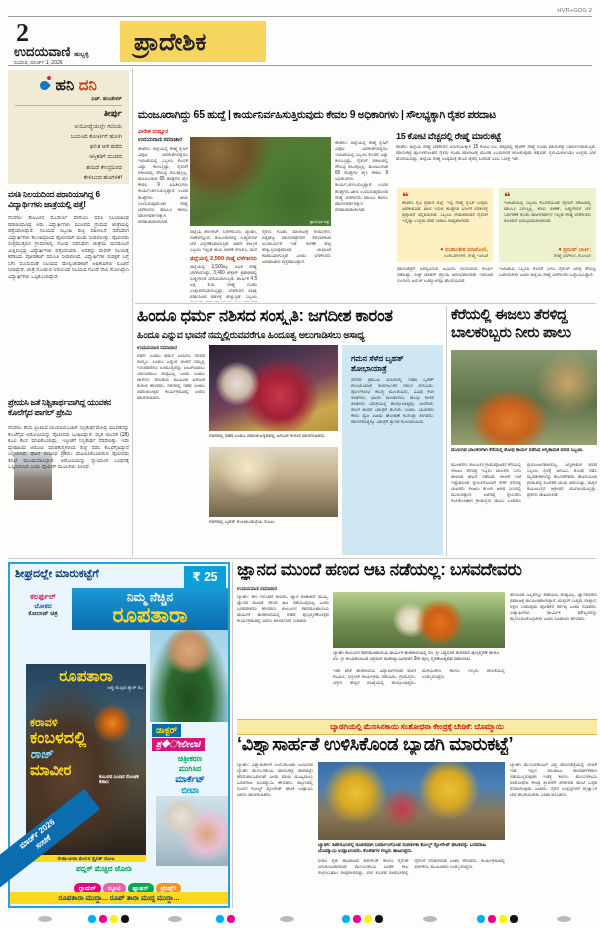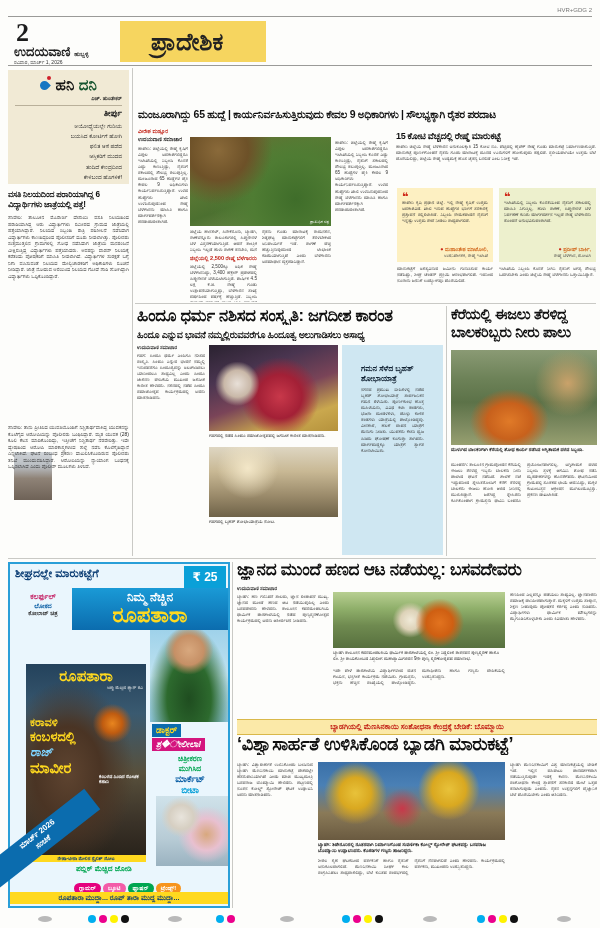--- a/index.html
+++ b/index.html
@@ -13,21 +13,21 @@
   .tinier{font-size:4.6px;line-height:1.32;text-align:justify;color:#333;}
   .cols2{column-count:2;column-gap:6px;}
   .hl{font-weight:bold;color:#101010;letter-spacing:-0.3px;}
   .byline-red{color:#c22015;font-weight:bold;font-size:5.5px;}
   .agency{font-size:5.5px;font-weight:bold;color:#222;}
   .cap{font-size:4.8px;font-weight:bold;color:#222;line-height:1.25;text-align:left;}
   .photo{position:absolute;overflow:hidden;}
   .credit{position:absolute;right:2px;bottom:2px;font-size:4px;color:#fff;}
   
   .pagenum{font-family:"Liberation Serif","DejaVu Serif",serif;font-weight:bold;font-size:26px;line-height:1;}
-  .section-box{background:#f6d55f;display:flex;align-items:center;padding-left:31px;}
+  .section-box{background:#f6d55f;display:flex;align-items:center;padding-left:14px;}
   .section-title{font-size:24px;font-weight:bold;color:#222;}
   
   .hani-box{background:#f1ead5;padding:6px 7px;}
   .drop{width:9px;height:9px;background:#1577c2;border-radius:50% 0 50% 50%;transform:rotate(45deg);display:inline-block;}
   .reddot{width:4px;height:4px;background:#d0202a;border-radius:50%;display:inline-block;margin-left:-2px;vertical-align:top;}
   
   .qcard{position:absolute;padding:5px 5px 4px 5px;}
   .q1{background:#fdf0c2;}
   .q2{background:#edf0cd;}
   .qmark{color:#cf2a1b;font-size:11px;line-height:0.6;font-weight:bold;}
@@ -56,38 +56,39 @@
   <div class="abs" style="left:14px;top:59px;font-size:5px;color:#333;">ರವಿವಾರ, ಮಾರ್ಚ್ 1, 2026</div>
   <div class="abs section-box" style="left:120px;top:21px;width:146px;height:41px;">
     <span class="section-title">ಪ್ರಾದೇಶಿಕ</span>
   </div>
   <div class="rule" style="left:8px;top:65px;width:584px;"></div>
 
   <div class="abs hani-box" style="left:8px;top:70px;width:121px;height:114px;">
     <div style="text-align:center;">
       <span class="drop"></span><span class="reddot"></span>
       <span style="font-size:15px;font-weight:bold;color:#111;">ಹನಿ</span>
-      <span style="font-size:15px;font-weight:bold;color:#14532d;">ದನಿ</span>
+      <span style="font-size:15px;font-weight:bold;color:#c2410c;">ದನಿ</span>
     </div>
     <div style="text-align:right;font-size:5.2px;font-weight:bold;margin-top:1px;">ಎಚ್. ಹುಂಡೇಕರ್</div>
     <div style="border-top:1px solid #b9b09a;margin:3px 0 2px;"></div>
     <div style="text-align:right;font-size:8.5px;font-weight:bold;">ತೀರ್ಪು</div>
     <div style="text-align:right;font-size:5.8px;line-height:1.75;margin-top:2px;color:#222;">
       <div>ಅಯೋಧ್ಯೆಯಲ್ಲೇ ಗುಡಿಯ</div>
       <div>ಬಯಸಿದ ಕೋರ್ಟಿಗೆ ಹೋಗಿ</div>
       <div>ಫಲಿತ ಆಸೆ ಪಡೆದ</div>
       <div>ಆಸ್ತಿಕರಿಗೆ ಮುದವ</div>
       <div>ತಂದಿದೆ ಕೇಂದ್ರದಿಂದ</div>
       <div>ಕೇಳಿಬಂದ ಹೊಗಳಿಕೆ!</div>
     </div>
   </div>
 
   <div class="abs hl" style="left:8px;top:190px;width:121px;font-size:8.2px;line-height:1.25;">ವಸತಿ ನಿಲಯದಿಂದ ಪರಾರಿಯಾಗಿದ್ದ 6 ವಿದ್ಯಾರ್ಥಿಗಳು ಜಾತ್ರೆಯಲ್ಲಿ ಪತ್ತೆ!</div>
   <div class="abs tiny" style="left:8px;top:214px;width:121px;height:180px;overflow:hidden;">ಹಾವೇರಿ: ತಾಲೂಕಿನ ಮೊರಾರ್ಜಿ ದೇಸಾಯಿ ವಸತಿ ನಿಲಯದಿಂದ ಪರಾರಿಯಾಗಿದ್ದ ಆರು ವಿದ್ಯಾರ್ಥಿಗಳು ಸಮೀಪದ ಗ್ರಾಮದ ಜಾತ್ರೆಯಲ್ಲಿ ಪತ್ತೆಯಾಗಿದ್ದಾರೆ. ನಿಲಯದ ಸಿಬ್ಬಂದಿ ರಾತ್ರಿ ಪರಿಶೀಲನೆ ನಡೆಸಿದಾಗ ವಿದ್ಯಾರ್ಥಿಗಳು ಕಾಣದಿದ್ದರಿಂದ ಪೊಲೀಸರಿಗೆ ದೂರು ನೀಡಲಾಗಿತ್ತು. ಪೊಲೀಸರು ಸುತ್ತಮುತ್ತಲಿನ ಗ್ರಾಮಗಳಲ್ಲಿ ಶೋಧ ನಡೆಸಿದಾಗ ಜಾತ್ರೆಯ ಮನರಂಜನೆ ವೀಕ್ಷಿಸುತ್ತಿದ್ದ ವಿದ್ಯಾರ್ಥಿಗಳು ಪತ್ತೆಯಾದರು. ಅವರನ್ನು ವಾಪಸ್ ನಿಲಯಕ್ಕೆ ಕರೆತಂದು ಪೋಷಕರಿಗೆ ಮಾಹಿತಿ ನೀಡಲಾಗಿದೆ. ವಿದ್ಯಾರ್ಥಿಗಳ ಸುರಕ್ಷತೆ ಬಗ್ಗೆ ನಿಗಾ ವಹಿಸುವಂತೆ ನಿಲಯದ ಮೇಲ್ವಿಚಾರಕರಿಗೆ ಅಧಿಕಾರಿಗಳು ಸೂಚನೆ ನೀಡಿದ್ದಾರೆ. ಜಾತ್ರೆ ನೋಡುವ ಆಸೆಯಿಂದ ನಿಲಯದ ಗೋಡೆ ಹಾರಿ ಹೋಗಿದ್ದಾಗಿ ವಿದ್ಯಾರ್ಥಿಗಳು ಒಪ್ಪಿಕೊಂಡಿದ್ದಾರೆ.</div>
 
+  <div class="abs hl" style="left:8px;top:398px;width:121px;font-size:8.2px;line-height:1.25;">ಪ್ರೇಯಸಿ ಜತೆ ನಿಶ್ಚಿತಾರ್ಥವಾಗಿದ್ದ ಯುವಕನ ಕೊಲೆಗೈದ ಪಾಗಲ್ ಪ್ರೇಮಿ</div>
   <div class="photo" style="left:14px;top:452px;width:38px;height:48px;background:
        linear-gradient(180deg,#cfd4d8 0%,#b9bdc2 30%,#8f8377 55%,#6e6257 100%);"></div>
   <div class="abs tiny" style="left:8px;top:424px;width:121px;height:130px;overflow:hidden;">ಹಾವೇರಿ: ತಾನು ಪ್ರೀತಿಸಿದ ಯುವತಿಯೊಂದಿಗೆ ನಿಶ್ಚಿತಾರ್ಥವಾಗಿದ್ದ ಯುವಕನನ್ನು ಕೊಲೆಗೈದ ಆರೋಪಿಯನ್ನು ಪೊಲೀಸರು ಬಂಧಿಸಿದ್ದಾರೆ. ಮೃತ ಯುವಕ (28) ಕೂಲಿ ಕೆಲಸ ಮಾಡಿಕೊಂಡಿದ್ದು, ಇತ್ತೀಚೆಗೆ ನಿಶ್ಚಿತಾರ್ಥ ನೆರವೇರಿತ್ತು. ಇದೇ ದ್ವೇಷದಿಂದ ಆರೋಪಿ ಮಾರಕಾಸ್ತ್ರಗಳಿಂದ ಹಲ್ಲೆ ನಡೆಸಿ ಕೊಲೆಗೈದಿದ್ದಾನೆ ಎನ್ನಲಾಗಿದೆ. ಘಟನೆ ಸಂಬಂಧ ಪ್ರಕರಣ ದಾಖಲಿಸಿಕೊಂಡಿರುವ ಪೊಲೀಸರು ತನಿಖೆ ಮುಂದುವರಿಸಿದ್ದಾರೆ. ಆರೋಪಿಯನ್ನು ನ್ಯಾಯಾಂಗ ಬಂಧನಕ್ಕೆ ಒಪ್ಪಿಸಲಾಗಿದೆ ಎಂದು ಪೊಲೀಸ್ ಮೂಲಗಳು ತಿಳಿಸಿವೆ.</div>
 
   <div class="vrule" style="left:132px;top:68px;height:488px;"></div>
 
   <div class="abs hl" style="left:138px;top:108px;width:458px;font-size:10.5px;">ಮಂಜೂರಾಗಿದ್ದು 65 ಹುದ್ದೆ | ಕಾರ್ಯನಿರ್ವಹಿಸುತ್ತಿರುವುದು ಕೇವಲ 9 ಅಧಿಕಾರಿಗಳು | ಸೌಲಭ್ಯಕ್ಕಾಗಿ ರೈತರ ಪರದಾಟ</div>
 
   <div class="abs byline-red" style="left:138px;top:128px;">ವೀರೇಶ ಮಡ್ಲೂರ</div>
   <div class="abs agency" style="left:138px;top:136px;">ಉದಯವಾಣಿ ಸಮಾಚಾರ</div>
@@ -138,21 +139,21 @@
        radial-gradient(circle at 22% 45%,#e8e0d8 0%,#c9b8a8 12%,transparent 20%),
        radial-gradient(circle at 55% 60%,#c8384a 0%,#a32036 25%,transparent 45%),
        linear-gradient(160deg,#2a2230 0%,#4a3550 30%,#7a4458 55%,#caa84e 80%,#b5923c 100%);"></div>
   <div class="abs cap" style="left:209px;top:433px;width:129px;font-weight:normal;font-size:4.6px;">ಗದಗದಲ್ಲಿ ನಡೆದ ಹಿಂದೂ ಸಮಾಜೋತ್ಸವದಲ್ಲಿ ಜಗದೀಶ ಕಾರಂತ ಮಾತನಾಡಿದರು.</div>
 
   <div class="photo" style="left:209px;top:447px;width:129px;height:70px;background:
        radial-gradient(circle at 30% 30%,#f3e7c8 0%,transparent 30%),
        linear-gradient(180deg,#ded6c2 0%,#c8b894 35%,#9a8a6a 70%,#6e6248 100%);"></div>
   <div class="abs cap" style="left:209px;top:519px;width:129px;font-weight:normal;font-size:4.6px;">ಗದಗದಲ್ಲಿ ಬೃಹತ್ ಶೋಭಾಯಾತ್ರೆಯ ನೋಟ.</div>
 
-  <div class="abs" style="left:342px;top:345px;width:101px;height:210px;background:#cfe7f2;padding:19px;">
+  <div class="abs" style="left:342px;top:345px;width:101px;height:210px;background:#cfe7f2;padding:9px;">
     <div style="font-size:7.8px;font-weight:bold;color:#123;">ಗಮನ ಸೆಳೆದ ಬೃಹತ್ ಶೋಭಾಯಾತ್ರೆ</div>
     <div class="tinier" style="margin-top:3px;height:170px;overflow:hidden;">ನಗರದ ಪ್ರಮುಖ ಬೀದಿಗಳಲ್ಲಿ ನಡೆದ ಬೃಹತ್ ಶೋಭಾಯಾತ್ರೆ ಸಾರ್ವಜನಿಕರ ಗಮನ ಸೆಳೆಯಿತು. ಪೂರ್ಣಕುಂಭ ಹೊತ್ತ ಮಹಿಳೆಯರು, ವಿವಿಧ ಕಲಾ ತಂಡಗಳು, ಭಜನಾ ಮಂಡಳಿಗಳು, ಡೊಳ್ಳು ಕುಣಿತ ತಂಡಗಳು ಯಾತ್ರೆಯಲ್ಲಿ ಪಾಲ್ಗೊಂಡಿದ್ದವು. ವೀರಗಾಸೆ, ಹಲಗೆ ವಾದನ ಯಾತ್ರೆಗೆ ಮೆರುಗು ನೀಡಿತು. ಯುವಕರು ಕೇಸರಿ ಧ್ವಜ ಹಿಡಿದು ಘೋಷಣೆ ಕೂಗುತ್ತಾ ಸಾಗಿದರು. ಮಾರ್ಗದುದ್ದಕ್ಕೂ ಯಾತ್ರೆಗೆ ಸ್ವಾಗತ ಕೋರಲಾಯಿತು.</div>
   </div>
 
   <div class="vrule" style="left:446px;top:306px;height:250px;"></div>
 
   <div class="abs hl" style="left:451px;top:305px;width:146px;font-size:14.5px;line-height:1.25;">ಕೆರೆಯಲ್ಲಿ ಈಜಲು ತೆರಳಿದ್ದ ಬಾಲಕರಿಬ್ಬರು ನೀರು ಪಾಲು</div>
   <div class="photo" style="left:451px;top:350px;width:146px;height:95px;background:
        radial-gradient(ellipse at 40% 75%,#e07a28 0%,#c8611c 18%,transparent 32%),
        radial-gradient(circle at 80% 35%,#caa26a 0%,transparent 25%),
@@ -185,21 +186,21 @@
     <div class="abs" style="left:142px;top:174px;font-size:9px;font-weight:bold;font-style:italic;color:#fff;background:#d4157e;padding:1px 4px;display:inline-block;">ಶ್ರ�ೀಲೀಲಾ!</div>
 
     <div class="photo" style="left:16px;top:100px;width:120px;height:198px;background:
          radial-gradient(circle at 72% 30%,#e8851f 0%,#c05c10 6%,transparent 12%),
          radial-gradient(ellipse at 35% 55%,#5e4430 0%,#4a3424 30%,transparent 60%),
          linear-gradient(180deg,#24425c 0%,#3a5a70 25%,#58503c 55%,#3a3228 80%,#262018 100%);">
       <div style="text-align:center;font-size:15px;font-weight:bold;color:#ffd91f;margin-top:3px;">ರೂಪತಾರಾ</div>
       <div style="text-align:right;font-size:4.5px;color:#fff;padding-right:3px;">ಅಪ್ಪು ಮೆಚ್ಚಿದ ಫ್ಯಾನ್ ರವಿ</div>
       <div style="position:absolute;left:4px;top:52px;">
         <div style="font-size:11px;font-weight:bold;color:#ffd91f;">ಕರಾವಳಿ</div>
-        <div style="font-size:13px;font-weight:bold;color:#ffd91f;">ಕಂಬಳದಲ್ಲಿ</div>
+        <div style="font-size:16px;font-weight:bold;color:#ffd91f;">ಕಂಬಳದಲ್ಲಿ</div>
         <div style="font-size:12px;font-weight:bold;font-style:italic;color:#7fd4ff;">ರಾಜ್</div>
         <div style="font-size:15px;font-weight:bold;color:#ffd91f;">ಮಾವೀರ</div>
       </div>
       <div style="position:absolute;right:3px;top:110px;width:44px;font-size:4.8px;color:#fff;font-weight:bold;">ಕಂಬಳದ ಹಿಂದಿನ ರೋಚಕ ಕಹಾನಿ</div>
       <div style="position:absolute;left:0;bottom:0;width:100%;background:#ffd91f;color:#0b3d74;
            font-size:4.8px;font-weight:bold;text-align:center;padding:1px 0;">ನೇಹಾ-ಟೀನಾ ಮೇಲಿನ ಸ್ಟೈಲಿಶ್ ನೋಟ</div>
     </div>
 
     <div class="abs" style="left:142px;top:190px;width:76px;text-align:center;">
       <div style="font-size:7.5px;font-weight:bold;color:#00a651;">ಚಿತ್ರೀಕರಣ</div>

